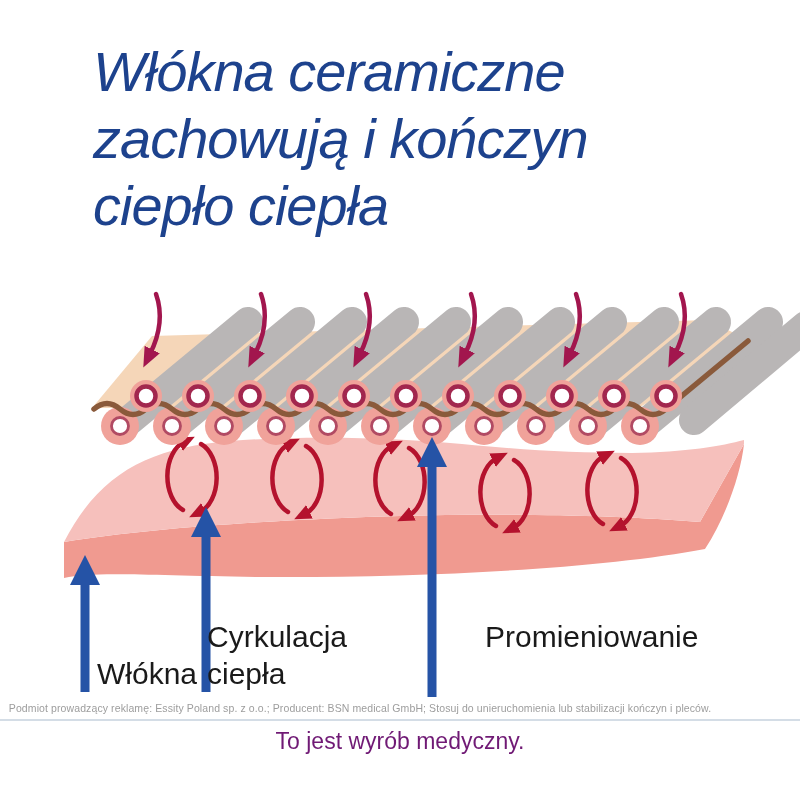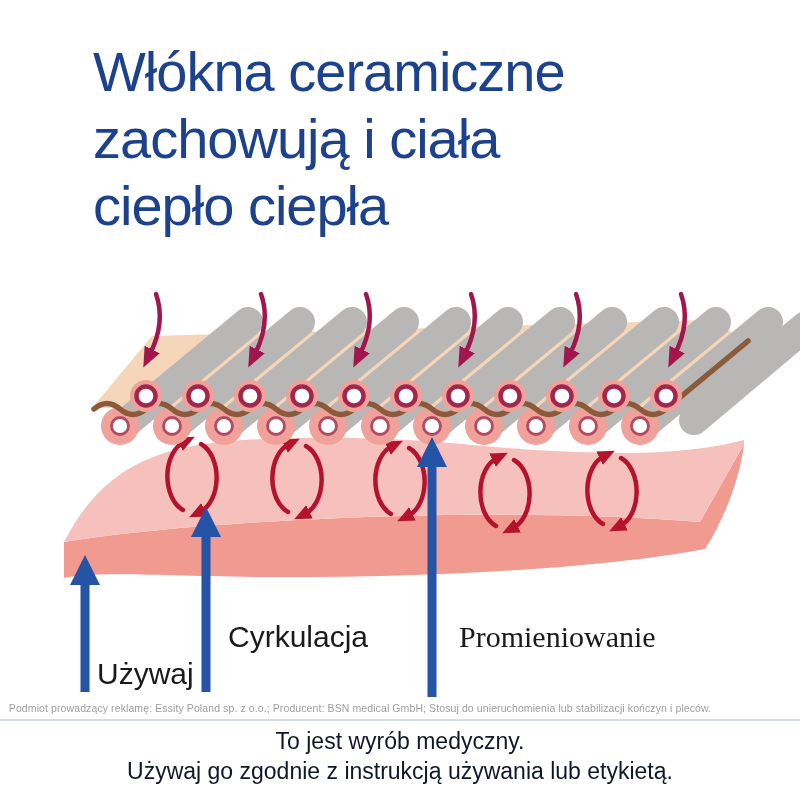--- a/index.html
+++ b/index.html
@@ -5,46 +5,47 @@
   html,body{margin:0;padding:0;}
   body{
     width:800px;height:800px;position:relative;overflow:hidden;
     background:#ffffff;
     font-family:"Liberation Sans", sans-serif;
   }
   .abs{position:absolute;}
   
   #title{
     left:93px;top:38px;width:620px;
+    font-style:italic;
     font-size:56px;line-height:67px;
     color:#1d428d;
     letter-spacing:-1px;
   }
   
   #diagram{left:0;top:0;width:800px;height:800px;}
   
   .dlabel{
     color:#1a1a1a;font-size:30px;line-height:37px;font-weight:400;
     white-space:nowrap;
   }
   #label-skin{left:97px;top:655px;}
-  #label-circ{left:228px;top:618px;}
-  #label-ir{left:459px;top:618px;font-family:Liberation Serif, serif;}
+  #label-circ{left:207px;top:618px;}
+  #label-ir{left:485px;top:618px;}
   
   #legal{
     left:0;top:702px;width:720px;text-align:center;
     font-size:10.5px;color:#9d9d9d;letter-spacing:0.1px;
   }
   #divider{
     left:0;top:719px;width:800px;height:2px;background:#d4dde6;
   }
   
   #footer{
     left:0;top:726px;width:800px;text-align:center;
-    font-size:23px;line-height:30px;color:#0f172a;
+    font-size:23px;line-height:30px;color:#701a75;
   }
 </style>
 </head>
 <body>
 
 <svg id="diagram" class="abs" viewBox="0 0 800 800" aria-hidden="true">
   <defs>
     <marker id="mCirc" markerUnits="userSpaceOnUse" markerWidth="18" markerHeight="15" refX="5" refY="7.5" orient="auto">
       <path d="M0,0 L17,7.5 L0,15 Z" fill="#b4122d"></path>
     </marker>
@@ -159,31 +160,31 @@
 
   <g fill="none" stroke-width="9" stroke="#2553a6">
     <line x1="85" y1="692" x2="85" y2="582" marker-end="url(#mBlue)"></line>
     <line x1="206" y1="692" x2="206" y2="534" marker-end="url(#mBlue)"></line>
     <line x1="432" y1="697" x2="432" y2="464" marker-end="url(#mBlue)"></line>
   </g>
 </svg>
 
 <div id="title" class="abs">
   <div>Włókna ceramiczne</div>
-  <div>zachowują i ciała</div>
+  <div>zachowują i kończyn</div>
   <div>ciepło ciepła</div>
 </div>
 
-<div id="label-skin" class="abs dlabel">Używaj</div>
+<div id="label-skin" class="abs dlabel">Włókna</div>
 <div id="label-circ" class="abs dlabel">
   <div>Cyrkulacja</div>
+  <div>ciepła</div>
 </div>
 <div id="label-ir" class="abs dlabel">
   <div>Promieniowanie</div>
 </div>
 
 <div id="legal" class="abs">Podmiot prowadzący reklamę: Essity Poland sp. z o.o.; Producent: BSN medical GmbH; Stosuj do unieruchomienia lub stabilizacji kończyn i pleców.</div>
 <div id="divider" class="abs"></div>
 
 <div id="footer" class="abs">
   <div>To jest wyrób medyczny.</div>
-  <div>Używaj go zgodnie z instrukcją używania lub etykietą.</div>
 </div>
 
 </body></html>

